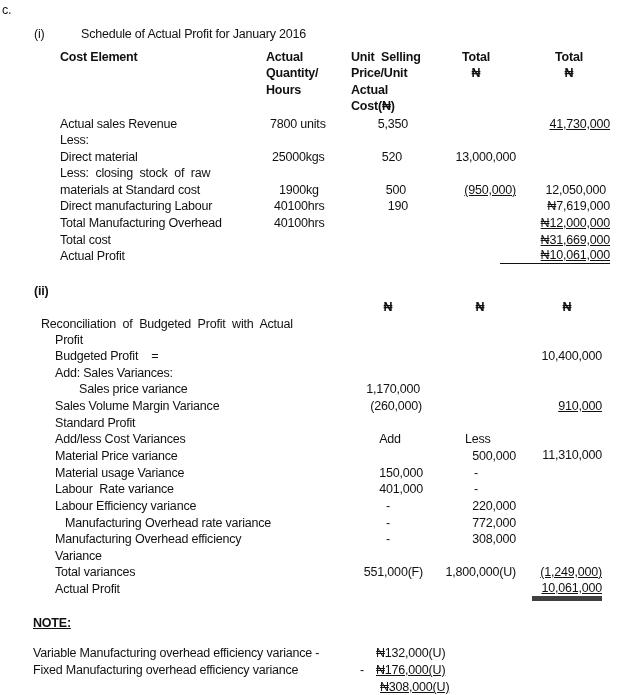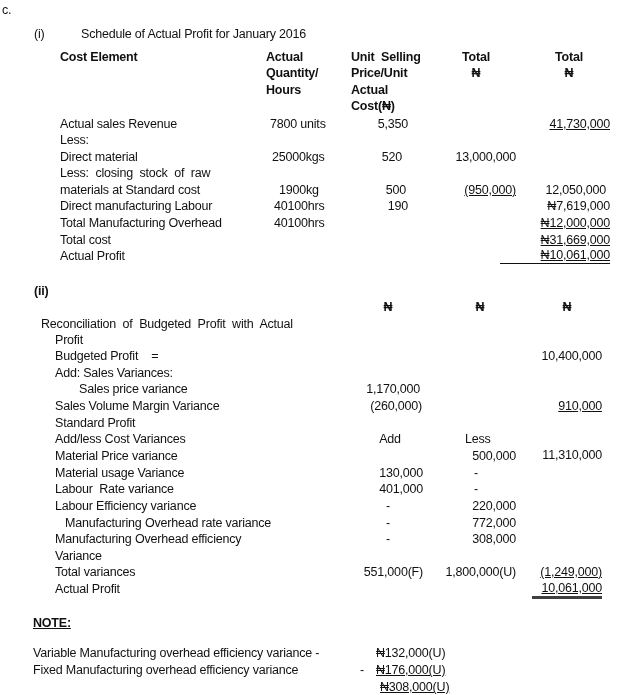--- a/index.html
+++ b/index.html
@@ -106,21 +106,21 @@
   <div class="abs r" style="left:500px;top:415px;width:102px;margin-top:32px;">11,310,000</div>
 
   <div class="abs" style="left:55px;top:431px;">Add/less Cost Variances</div>
   <div class="abs c" style="left:370px;top:431px;width:40px;">Add</div>
   <div class="abs" style="left:465px;top:431px;">Less</div>
 
   <div class="abs" style="left:55px;top:448px;">Material Price variance</div>
   <div class="abs r" style="left:440px;top:448px;width:76px;">500,000</div>
 
   <div class="abs" style="left:55px;top:465px;">Material usage Variance</div>
-  <div class="abs r" style="left:340px;top:465px;width:83px;">130,000</div>
+  <div class="abs r" style="left:340px;top:465px;width:83px;">150,000</div>
   <div class="abs c" style="left:470px;top:465px;width:12px;">-</div>
 
   <div class="abs" style="left:55px;top:481px;white-space:pre;">Labour  Rate variance</div>
   <div class="abs r" style="left:340px;top:481px;width:83px;">401,000</div>
   <div class="abs c" style="left:470px;top:481px;width:12px;">-</div>
 
   <div class="abs" style="left:55px;top:498px;">Labour Efficiency variance</div>
   <div class="abs c" style="left:382px;top:498px;width:12px;">-</div>
   <div class="abs r" style="left:440px;top:498px;width:76px;">220,000</div>
 
@@ -133,21 +133,21 @@
   <div class="abs r" style="left:440px;top:531px;width:76px;">308,000</div>
 
   <div class="abs" style="left:55px;top:548px;">Variance</div>
 
   <div class="abs" style="left:55px;top:564px;">Total variances</div>
   <div class="abs r" style="left:340px;top:564px;width:83px;">551,000(F)</div>
   <div class="abs r" style="left:420px;top:564px;width:96px;">1,800,000(U)</div>
   <div class="abs r u" style="left:500px;top:564px;width:102px;">(1,249,000)</div>
 
   <div class="abs" style="left:55px;top:581px;">Actual Profit</div>
-  <div class="abs r u" style="left:532px;top:581px;width:70px;border-bottom:3px solid #404040;line-height:15px;">10,061,000</div>
+  <div class="abs r u" style="left:532px;top:581px;width:70px;border-bottom:5px solid #404040;line-height:15px;">10,061,000</div>
 </div>
 
 <div class="abs note-title" style="left:33px;top:615px;">NOTE:</div>
 
 <div>
   <div class="abs" style="left:33px;top:645px;">Variable Manufacturing overhead efficiency variance -</div>
   <div class="abs" style="left:376px;top:645px;">₦132,000(U)</div>
 
   <div class="abs" style="left:33px;top:662px;">Fixed Manufacturing overhead efficiency variance</div>
   <div class="abs" style="left:360px;top:662px;">-</div>

